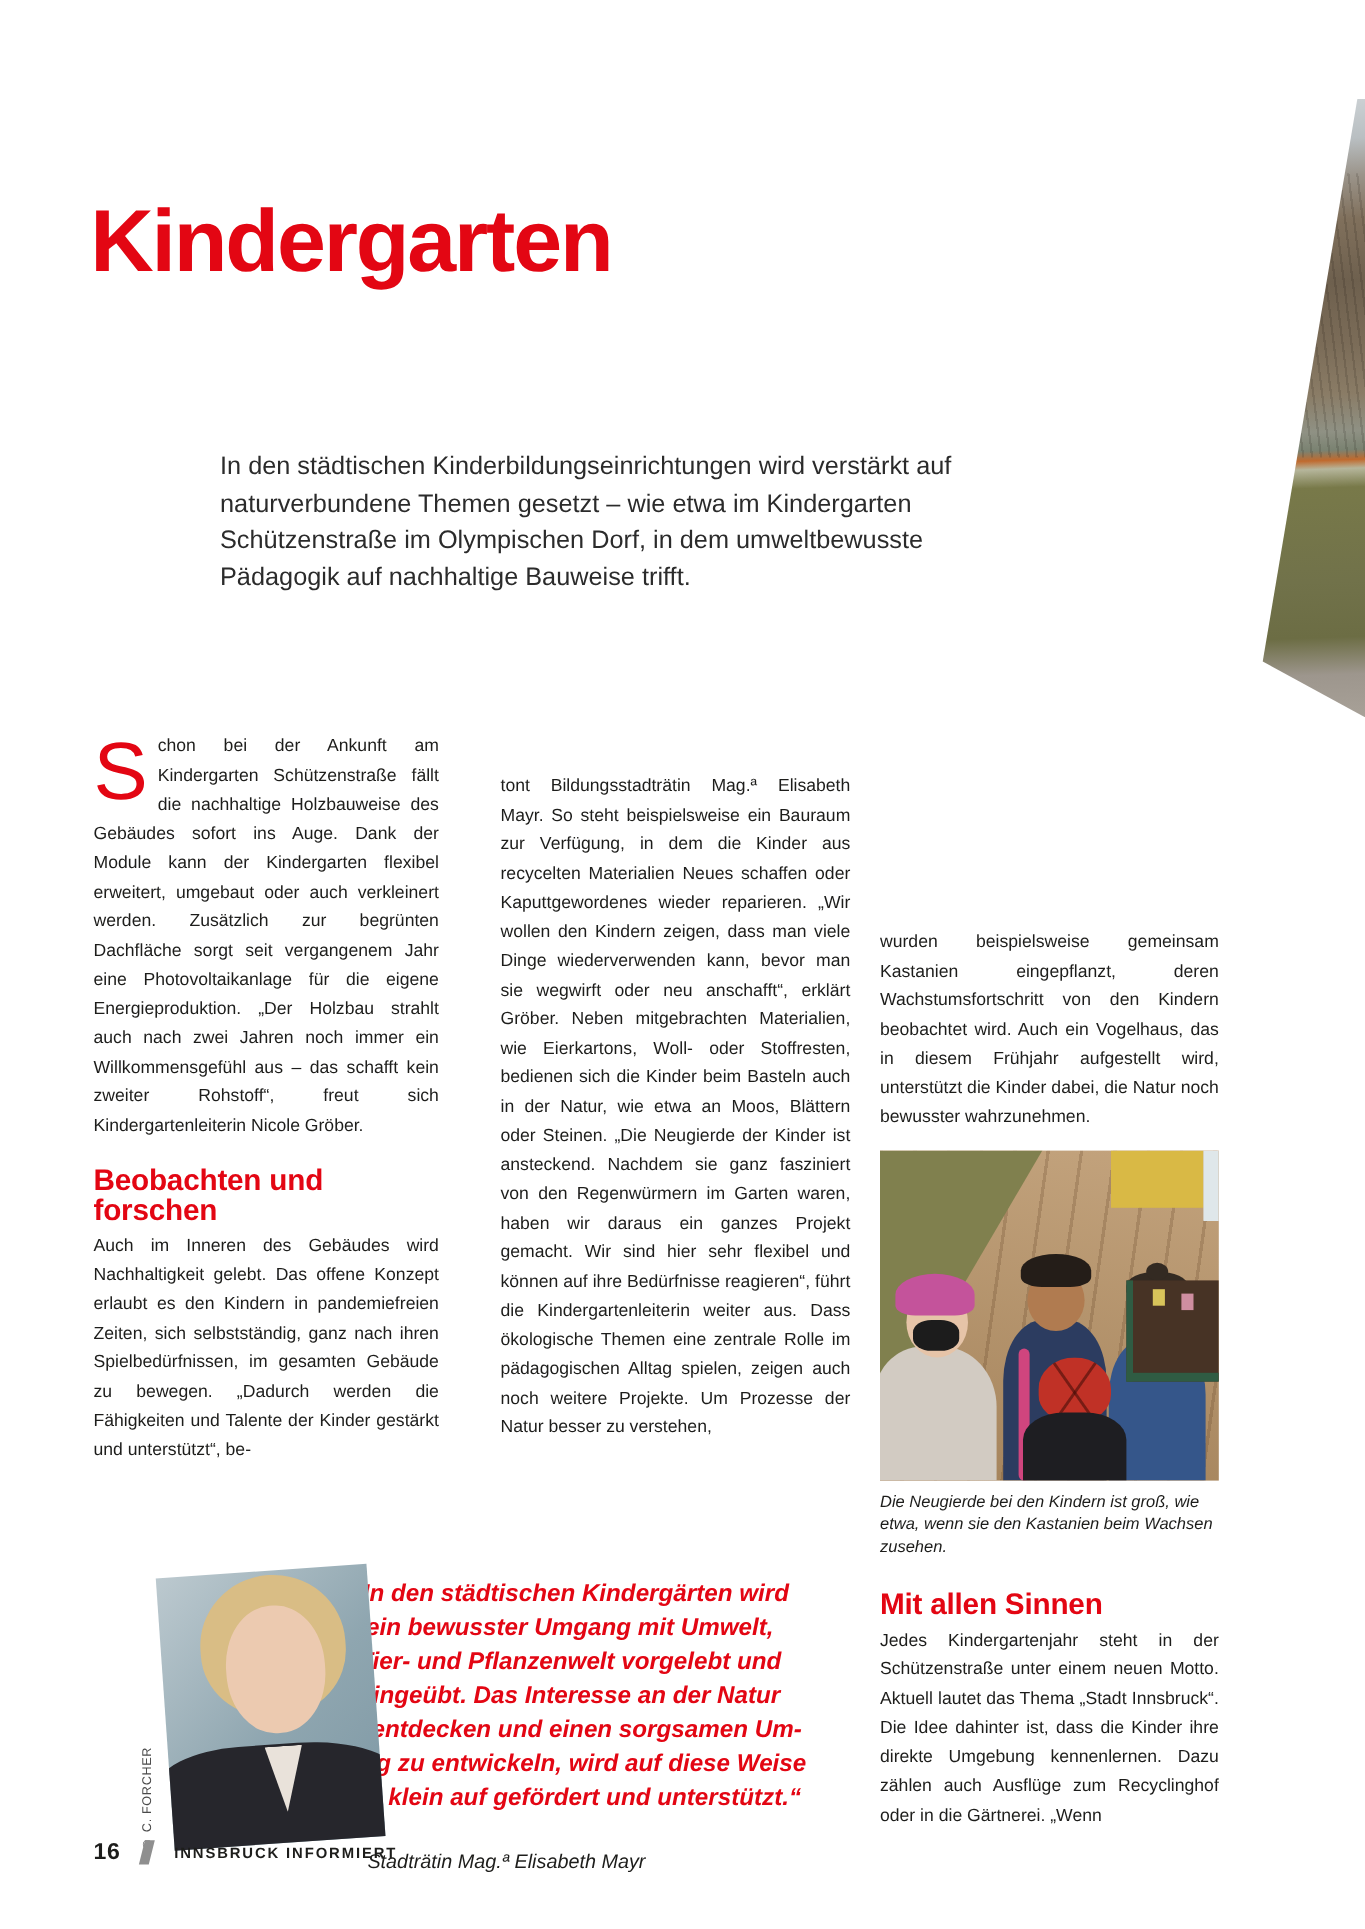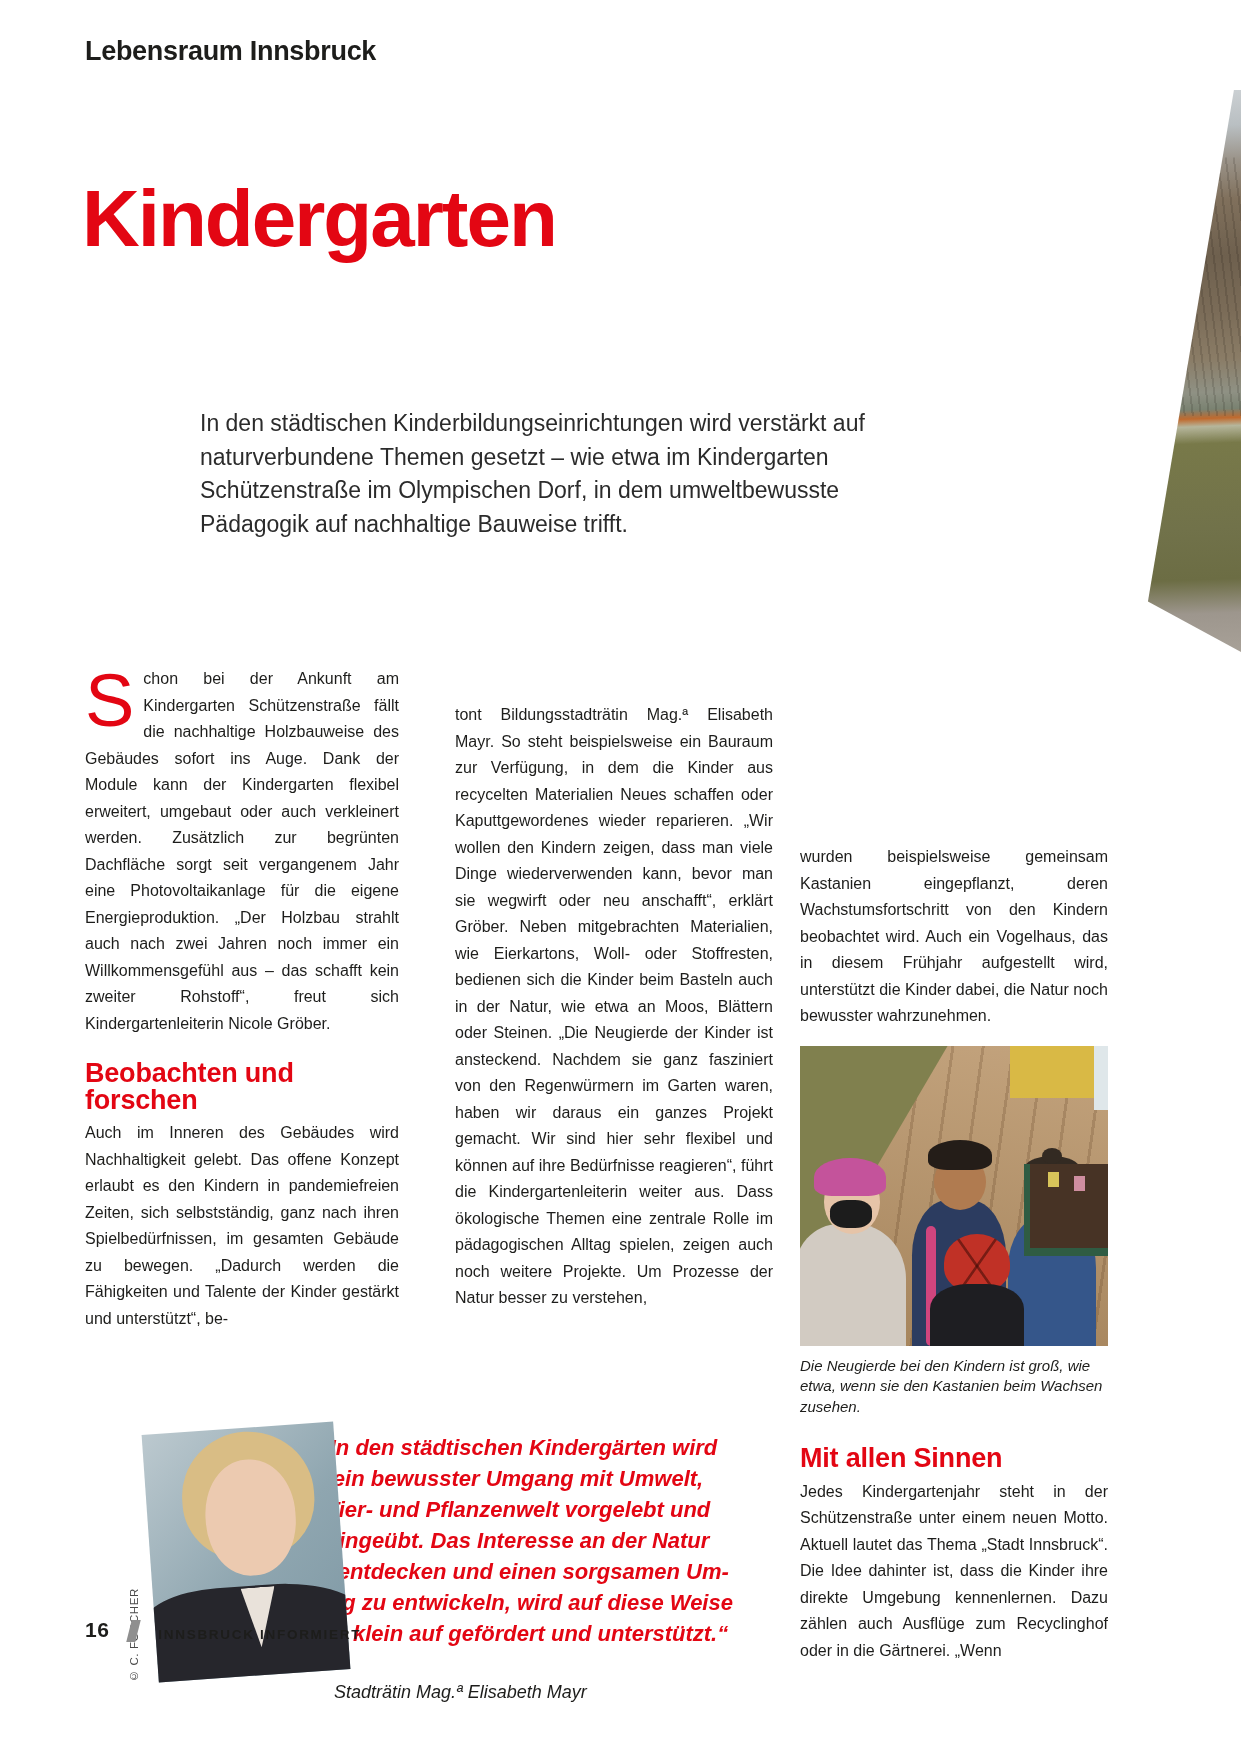--- a/index.html
+++ b/index.html
@@ -87,31 +87,30 @@
     background:linear-gradient(135deg,#bcc9cf,#8fa6b0 55%,#7e98a4);
   }
   .portrait-hair{ position:absolute; left:36px; top:4px; width:132px; height:128px; border-radius:50% 50% 46% 46%; background:#d9bd85; }
   .portrait-face{ position:absolute; left:58px; top:32px; width:90px; height:116px; border-radius:48%; background:#eccab0; }
   .portrait-blazer{ position:absolute; left:-12px; top:158px; width:224px; height:96px; background:#26262c; border-radius:34% 42% 0 0; }
   .portrait-shirt{ position:absolute; left:88px; top:160px; width:34px; height:60px; background:#e9e2da; clip-path:polygon(0 0,100% 0,50% 100%); }
   .photo-credit{ position:absolute; left:128px; top:1532px; height:150px; font-size:11.5px; color:#4a4a4a;
     letter-spacing:.6px; writing-mode:vertical-rl; transform:rotate(180deg); }
 
   
-  .page-footer{ position:absolute; left:85px; top:1618px; display:flex; align-items:flex-end; gap:20px; }
+  .page-footer{ position:absolute; left:85px; top:1672px; display:flex; align-items:center; gap:20px; }
   .page-number{ font-size:21px; font-weight:bold; letter-spacing:.5px; }
   .footer-slash{ width:9px; height:22px; background:#8f8f8f; transform:skewX(-14deg); }
   .magazine-name{ font-size:13.5px; font-weight:bold; letter-spacing:1.7px; }
 </style>
 </head>
 <body>
 
 <div class="page">
 
-  <div class="section-label">Lebensraum Innsbruck</div>
 
   <h1 class="title" style="margin:0;">
     <div>Kindergarten</div>
   </h1>
 
   <p class="standfirst">In den städtischen Kinderbildungseinrichtungen wird verstärkt auf naturverbundene Themen gesetzt – wie etwa im Kindergarten Schützenstraße im Olympischen Dorf, in dem umweltbewusste Pädagogik auf nachhaltige Bauweise trifft.</p>
 
   <div class="photo-sliver">
     <div class="sliver-texture"></div>
   </div>

